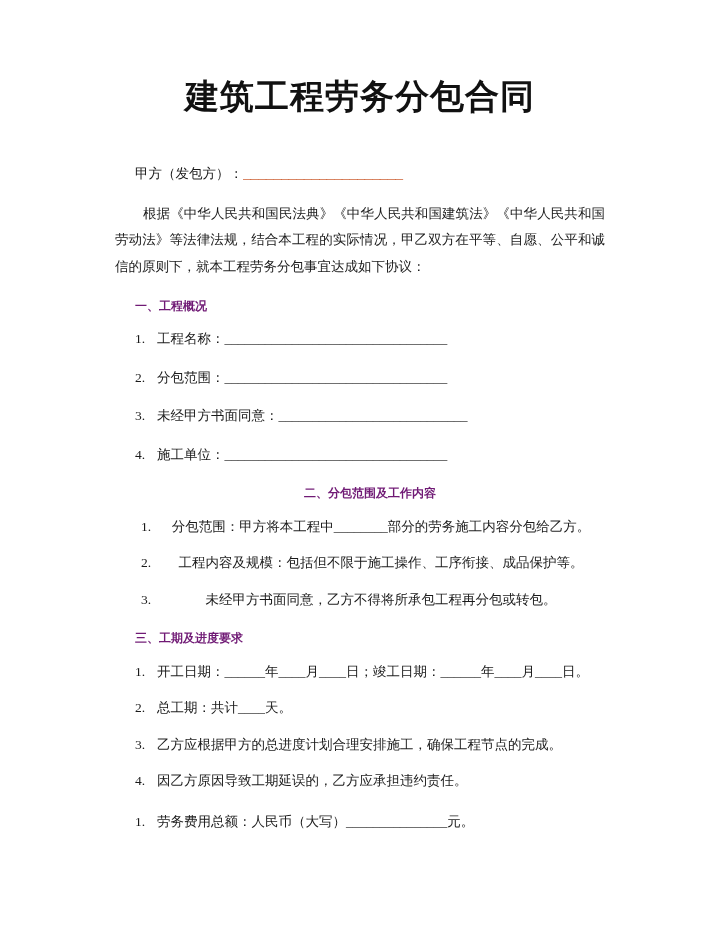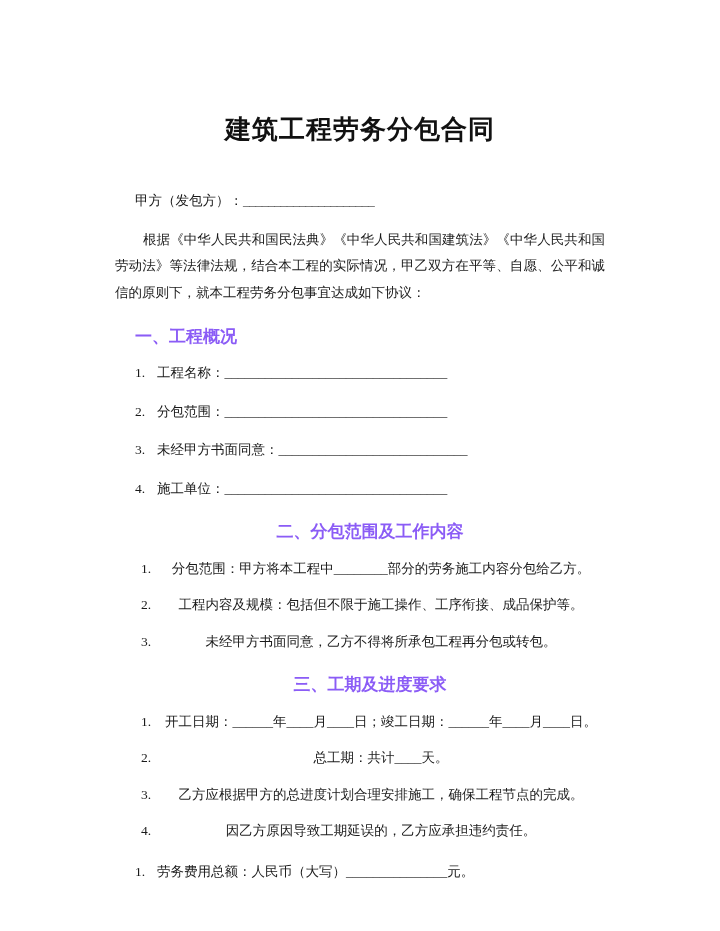--- a/index.html
+++ b/index.html
@@ -17,67 +17,67 @@
   .page {
     position: relative;
     width: 720px;
     height: 931px;
     background: #ffffff;
     box-sizing: border-box;
     padding: 0 115px;
   }
   .doc-title {
     text-align: center;
-    font-size: 26px;
+    font-size: 34px;
     font-weight: bold;
     letter-spacing: 1px;
     margin: 0;
-    padding-top: 112px;
+    padding-top: 74px;
     padding-bottom: 0;
     color: #111111;
     font-family: Liberation Mono, monospace;
   }
   .party-block {
     margin-top: 44px;
   }
   .party-line {
     font-size: 13.5px;
     line-height: 1.55;
     margin: 0 0 15px 0;
     padding-left: 20px;
     white-space: nowrap;
     color: #1a1a1a;
   }
   .party-line .blank {
     letter-spacing: -0.5px;
   }
   .blank {
-    font-family: Liberation Serif, serif;
+    font-family: Liberation Mono, monospace;
     text-decoration: none;
-    color: #404040;
+    color: #c2410c;
   }
   .intro {
     font-size: 13.5px;
     line-height: 1.95;
     text-align: justify;
     text-justify: inter-ideograph;
     margin: 12px 0 0 0;
     text-indent: 28px;
     color: #1a1a1a;
   }
   .section {
     margin-top: 17px;
   }
   .section-heading {
-    font-size: 17px;
+    font-size: 12px;
     font-weight: bold;
     line-height: 1.6;
     margin: 0 0 12px 0;
     padding-left: 20px;
-    color: #8b5cf6;
+    color: #701a75;
   }
   .item {
     font-size: 13.5px;
     line-height: 1.6;
     margin: 0 0 15px 0;
     padding-left: 20px;
     display: flex;
     align-items: baseline;
     color: #1a1a1a;
   }
@@ -88,21 +88,21 @@
     flex: 0 0 auto;
     width: 22px;
     color: #1a1a1a;
   }
   .item-text {
     flex: 1 1 auto;
     white-space: nowrap;
   }
   .sec-1 .item { margin-bottom: 17px; }
   .sec-2 { margin-top: 19px; text-align: center; }
-  .sec-3 { margin-top: 19px; text-align: center; }
+  .sec-3 { margin-top: 19px; }
   .sec-4 { margin-top: 19px; }
 </style>
 </head>
 <body>
 
 <div class="page">
 
   <h1 class="doc-title">建筑工程劳务分包合同</h1>
 
   <div class="party-block">

